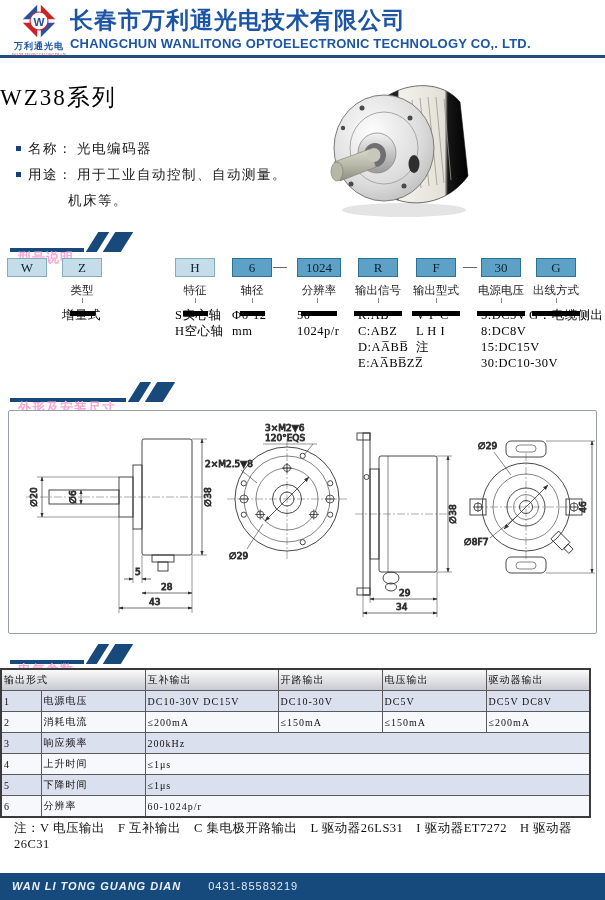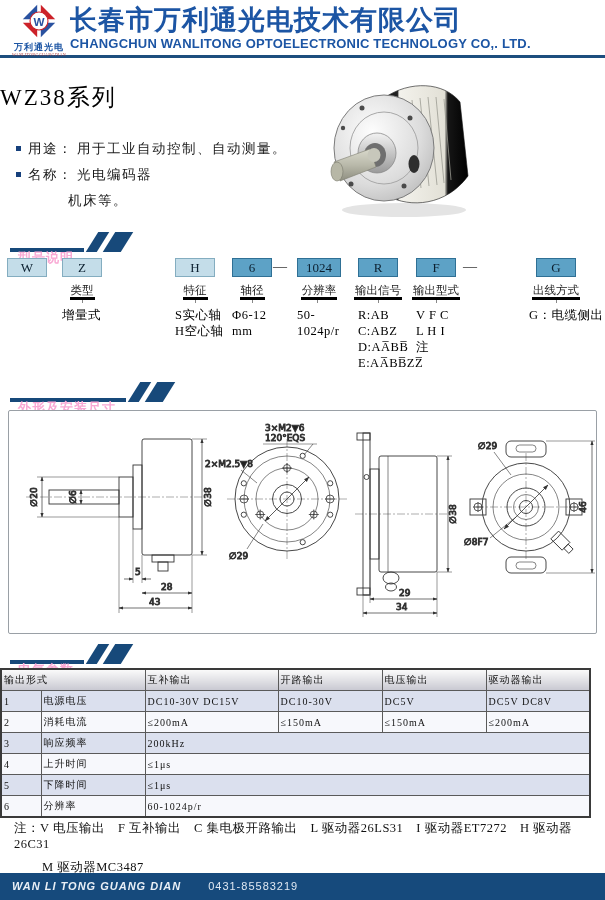--- a/index.html
+++ b/index.html
@@ -3,26 +3,26 @@
 <meta charset="utf-8">
 <style>
   html,body{margin:0;padding:0;background:#ffffff;}
   .page{position:relative;width:605px;height:900px;background:#fff;overflow:hidden;
         font-family:"Liberation Serif",serif;color:#111;}
 
   
   .hdr{position:absolute;top:0;left:0;right:0;height:55px;background:#fff;
        border-bottom:3px solid #1d4e7e;}
   .logo{position:absolute;left:12px;top:3px;width:54px;text-align:center;}
-  .brand-cn{font-family:Liberation Serif, serif;font-weight:bold;color:#1c55a4;
+  .brand-cn{font-family:Liberation Mono, monospace;font-weight:bold;color:#1c55a4;
             font-size:9px;letter-spacing:1px;line-height:9px;white-space:nowrap;}
   .brand-en{font-size:4px;color:#b04040;letter-spacing:.3px;line-height:5px;white-space:nowrap;overflow:hidden;}
   .company{position:absolute;left:70px;top:7px;}
   .company-cn{font-family:"Liberation Sans",sans-serif;font-weight:bold;color:#1c55a4;
-              font-size:27px;letter-spacing:1px;line-height:26px;white-space:nowrap;}
+              font-size:23px;letter-spacing:1px;line-height:26px;white-space:nowrap;}
   .company-en{font-family:"Liberation Sans",sans-serif;font-weight:bold;color:#1c55a4;
               font-size:13px;letter-spacing:.2px;margin-top:3px;white-space:nowrap;}
 
   
   .title{position:absolute;left:0;top:82px;font-size:23px;letter-spacing:2px;color:#000;}
   .intro{position:absolute;left:16px;top:140px;width:305px;font-size:13.5px;line-height:18px;
          letter-spacing:1.5px;color:#1a1a1a;}
   .irow,.icont{margin-bottom:8px;white-space:nowrap;}
   .icont{padding-left:52px;}
   .bullet{display:inline-block;width:5px;height:5px;background:#16407c;margin-right:7px;vertical-align:2px;}
@@ -39,21 +39,21 @@
 
   
   .mdash{position:absolute;top:258px;height:18px;line-height:18px;font-size:14px;color:#333;}
   .mcol{position:absolute;top:258px;width:40px;}
   .mbox{width:38px;height:17px;line-height:17px;text-align:center;font-size:13px;color:#0c2030;
         background:#c4dde9;border:1px solid #84adc0;}
   .mbox.dark{background:#5da2c6;border-color:#2f7095;}
   .mbox.wide{width:42px;}
   .mlabel{margin-top:6px;width:66px;margin-left:-13px;text-align:center;font-size:11.5px;color:#222;
           white-space:nowrap;}
-  .mlabel span{border-bottom:3px solid #000000;padding:0 1px 1px;}
+  .mlabel span{border-bottom:5px solid #000000;padding:0 1px 15px;}
   .mtick{width:1px;height:5px;background:#888;margin:0 auto;}
   .mdesc{margin-top:4px;font-size:12.5px;line-height:16px;white-space:nowrap;color:#000;
          letter-spacing:.5px;}
   .mdesc.shift{margin-left:-7px;}
 
   
   .draw-box{position:absolute;left:8px;top:410px;width:587px;height:222px;
             border:1px solid #9aa0a6;border-radius:2px;background:#fff;}
   .draw-box svg{display:block;}
   .dtx{font-family:"DejaVu Sans",sans-serif;font-size:9px;fill:#222;}
@@ -96,24 +96,24 @@
     </div>
     <div class="company">
       <div class="company-cn">长春市万利通光电技术有限公司</div>
       <div class="company-en">CHANGCHUN WANLITONG OPTOELECTRONIC TECHNOLOGY CO,. LTD.</div>
     </div>
   </div>
 
   <div class="title">WZ38系列</div>
   <div class="intro">
     <div class="irow">
+      <span class="bullet"></span><span class="ilabel">名称：</span><span>光电编码器</span>
+    </div>
+    <div class="irow">
       <span class="bullet"></span><span class="ilabel">用途：</span><span>用于工业自动控制、自动测量。</span>
-    </div>
-    <div class="irow">
-      <span class="bullet"></span><span class="ilabel">名称：</span><span>光电编码器</span>
     </div>
     <div class="icont">机床等。</div>
   </div>
 
   <svg class="photo" viewBox="0 0 168 148">
     <defs>
       <linearGradient id="pgBody" x1="0" y1="0" x2="1" y2="0">
         <stop offset="0" stop-color="#141414"></stop>
           <stop offset=".16" stop-color="#222"></stop>
         <stop offset=".18" stop-color="#f3f2ec"></stop>
@@ -222,20 +222,31 @@
     <div class="mbox dark">F</div>
     <div class="mlabel"><span>输出型式</span></div>
     <div class="mtick"></div>
     <div class="mdesc">
       <div>V F C</div>
       <div>L H I</div>
       <div>注</div>
     </div>
   </div>
   <div class="mdash" style="left:463px">—</div>
+  <div class="mcol" style="left:481px">
+    <div class="mbox dark">30</div>
+    <div class="mlabel"><span>电源电压</span></div>
+    <div class="mtick"></div>
+    <div class="mdesc">
+      <div>5:DC5V</div>
+      <div>8:DC8V</div>
+      <div>15:DC15V</div>
+      <div>30:DC10-30V</div>
+    </div>
+  </div>
   <div class="mcol" style="left:536px">
     <div class="mbox dark">G</div>
     <div class="mlabel"><span>出线方式</span></div>
     <div class="mtick"></div>
     <div class="mdesc shift">
       <div>G：电缆侧出</div>
     </div>
   </div>
 
   <div class="sec-bar" style="top:382px">
@@ -455,21 +466,20 @@
     <tr class="r-even">
       <td>6</td>
       <td>分辨率</td>
       <td colspan="4">60-1024p/r</td>
     </tr>
   </tbody>
     </table>
 
   <div class="notes">
     <div class="n1">注：V 电压输出　F 互补输出　C 集电极开路输出　L 驱动器26LS31　I 驱动器ET7272　H 驱动器26C31</div>
-    <div class="n2">M 驱动器MC3487</div>
   </div>
 
   <div class="footer">
     <div class="footer-inner">
       <span>WAN LI TONG GUANG DIAN</span>
       <span class="phone">0431-85583219</span>
     </div>
   </div>
 
 </div>

